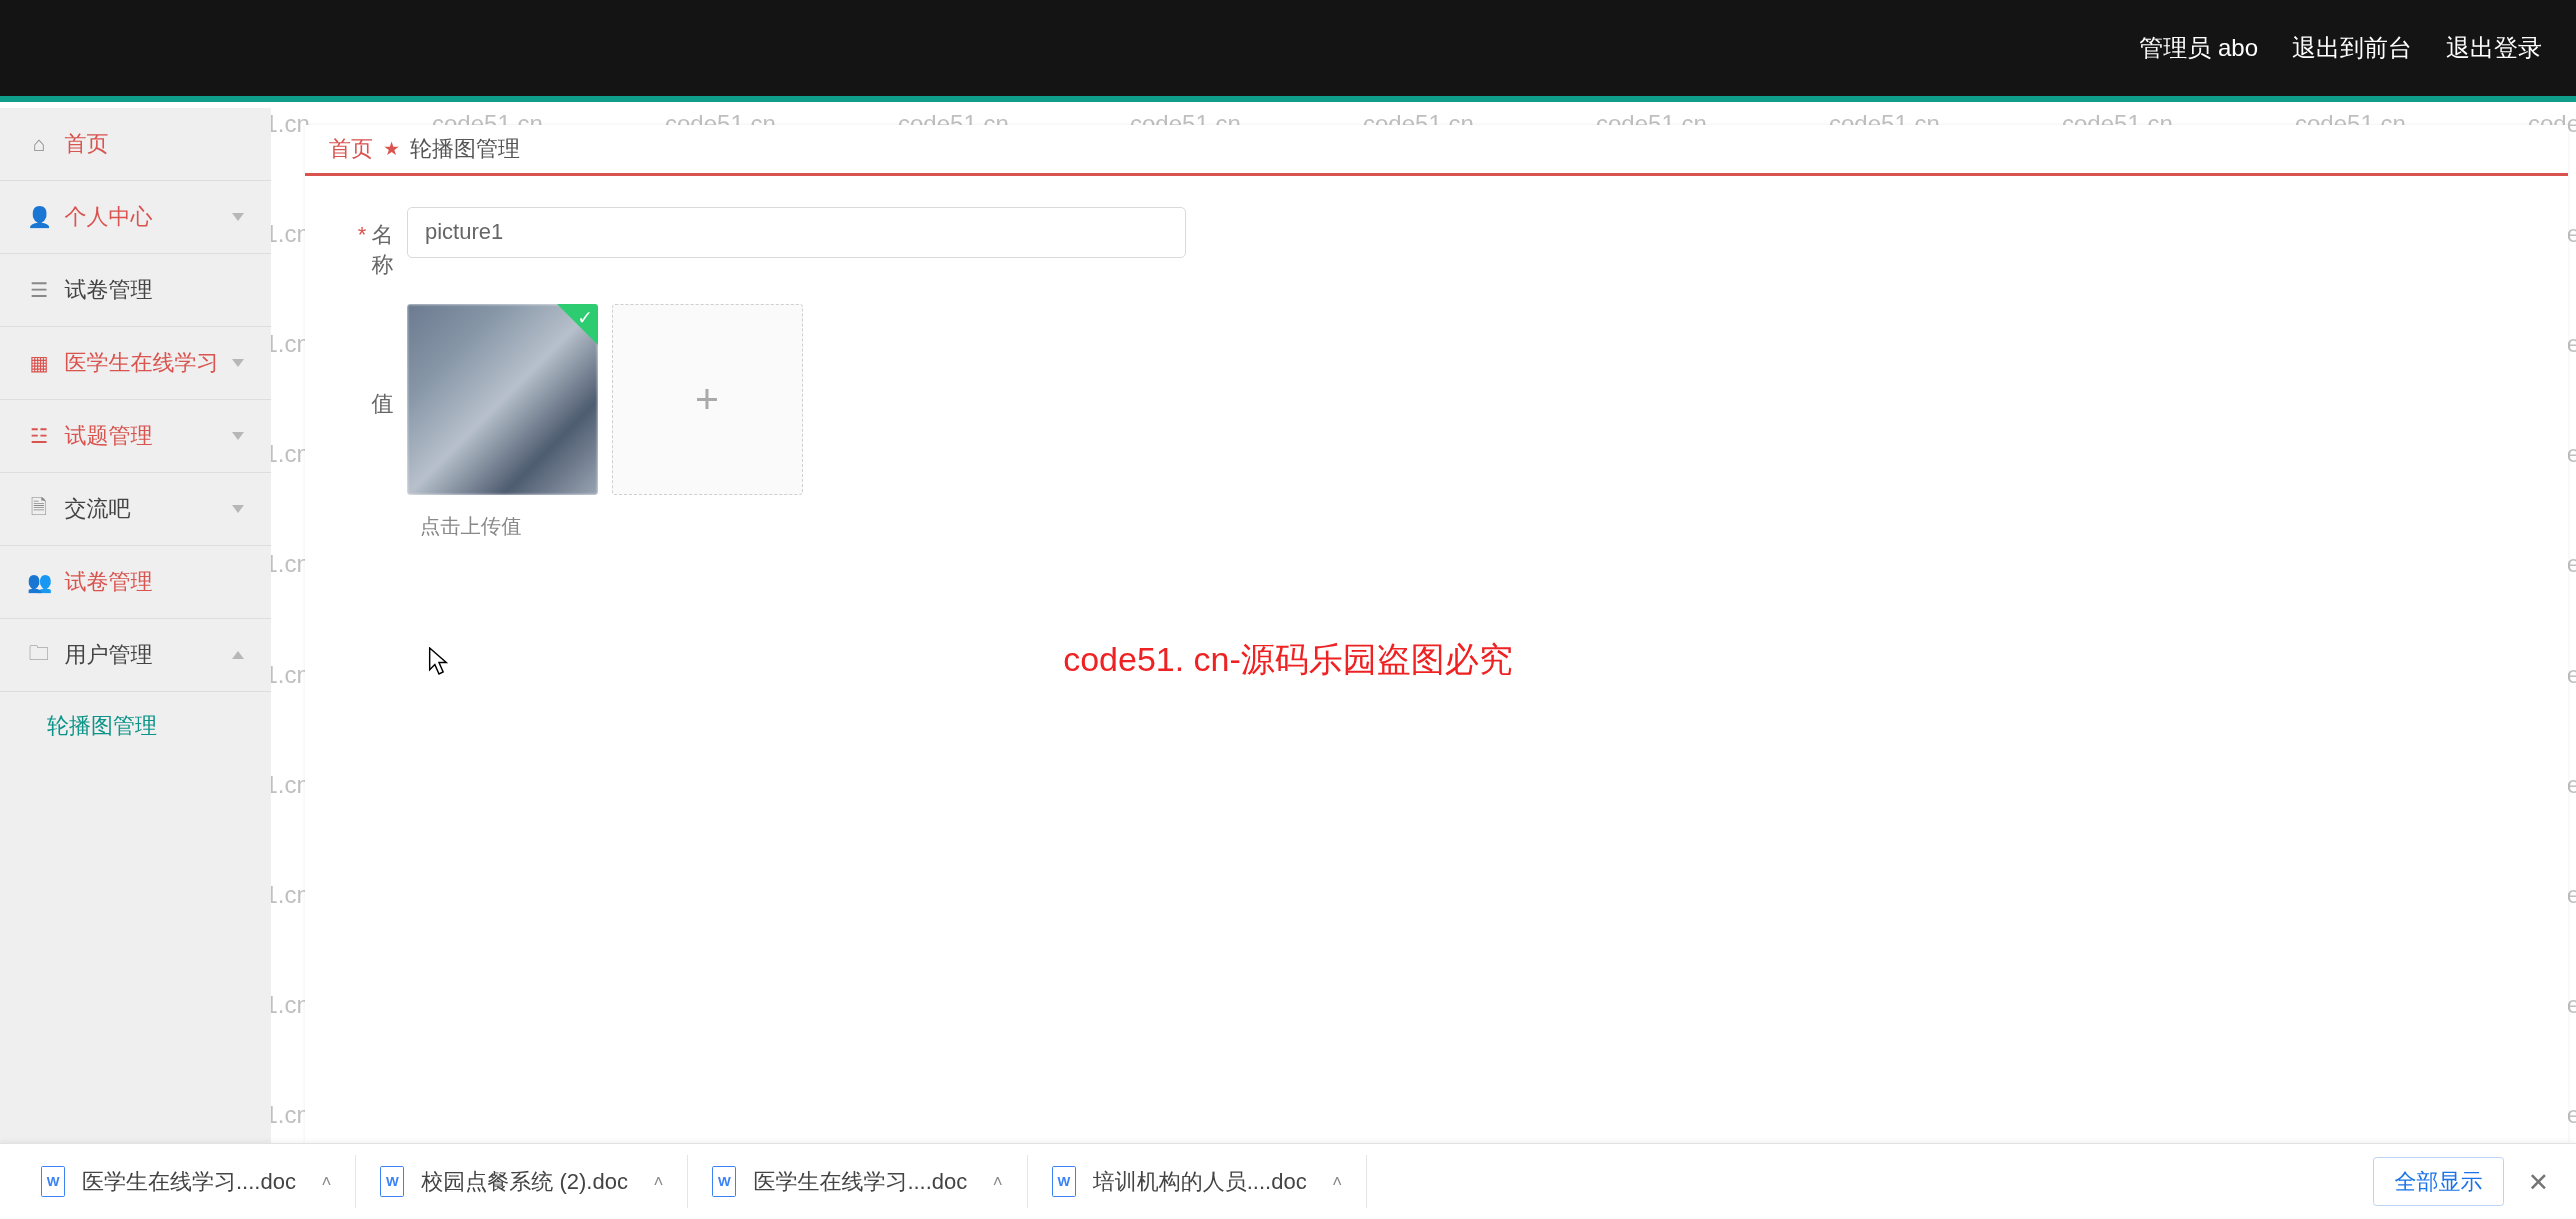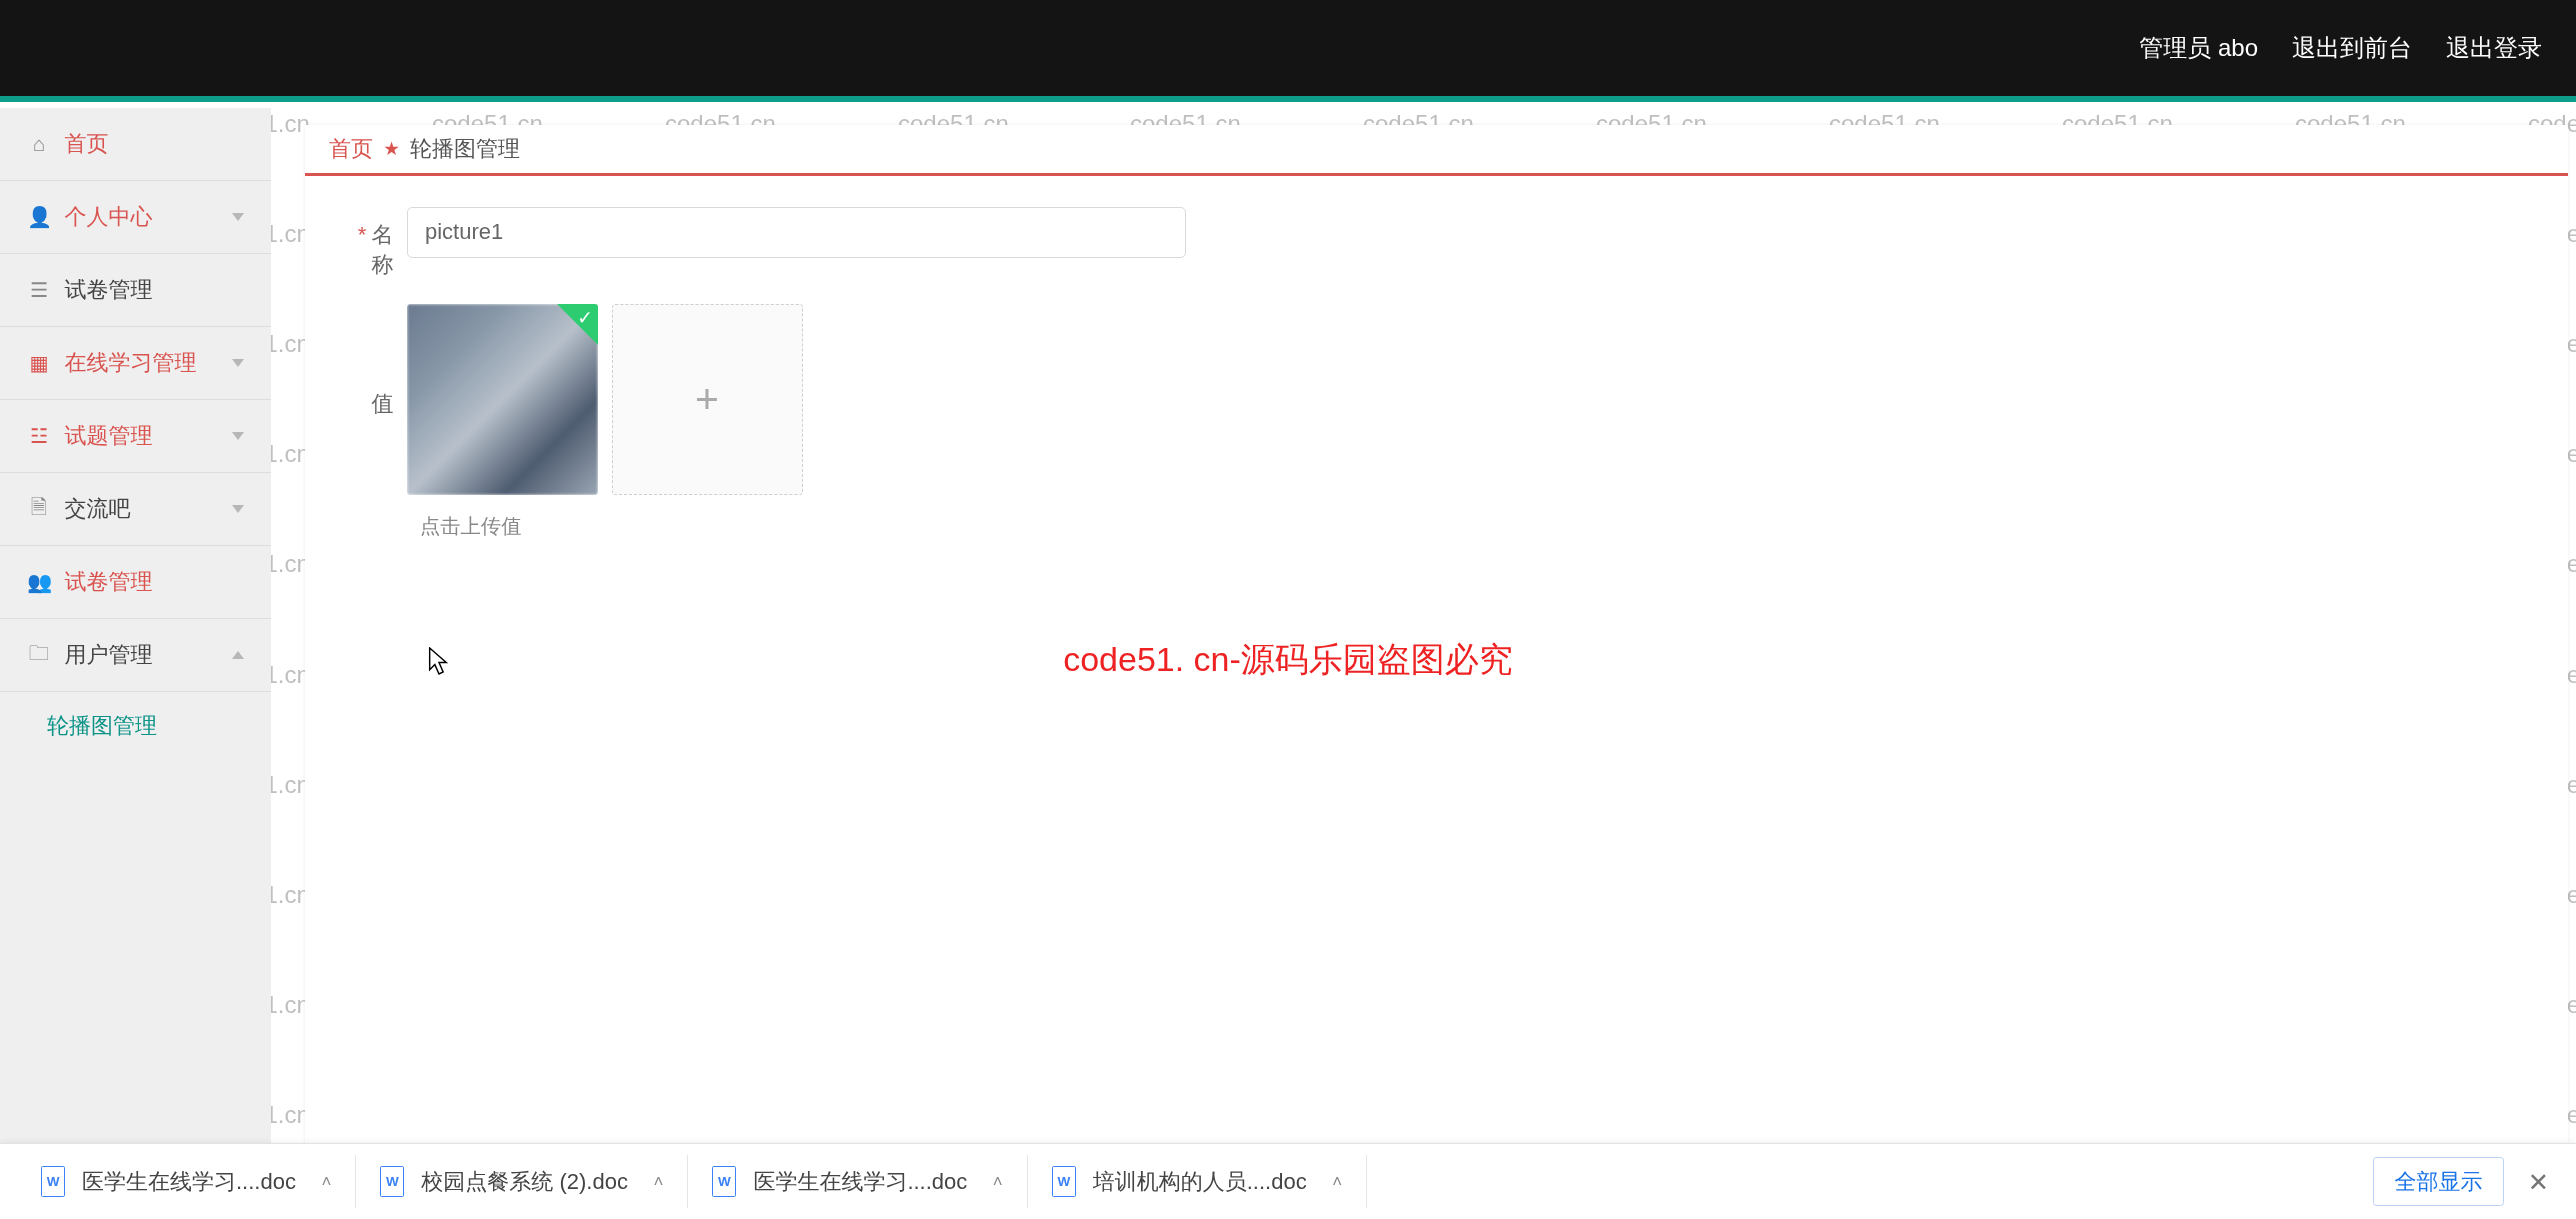--- a/index.html
+++ b/index.html
@@ -213,21 +213,21 @@
       <span class="ic">👤</span>
       <span>个人中心</span>
       <span class="tri down"></span>
     </div>
     <div class="side-item">
       <span class="ic">☰</span>
       <span>试卷管理</span>
     </div>
     <div class="side-item active-accent">
       <span class="ic">▦</span>
-      <span>在线学习管理</span>
+      <span>医学生在线学习</span>
       <span class="tri down"></span>
     </div>
     <div class="side-item active-accent">
       <span class="ic">☳</span>
       <span>试题管理</span>
       <span class="tri down"></span>
     </div>
     <div class="side-item">
       <span class="ic">🗎</span>
       <span>交流吧</span>

